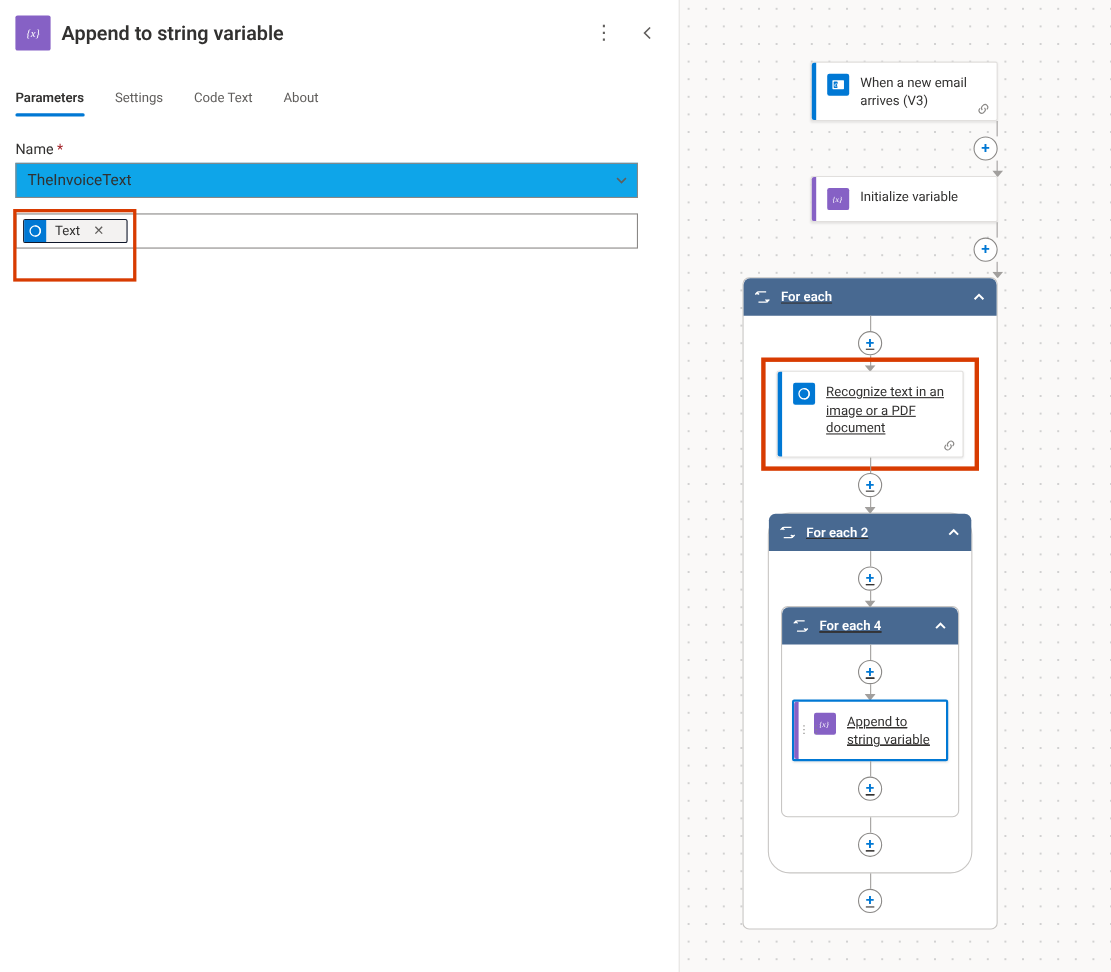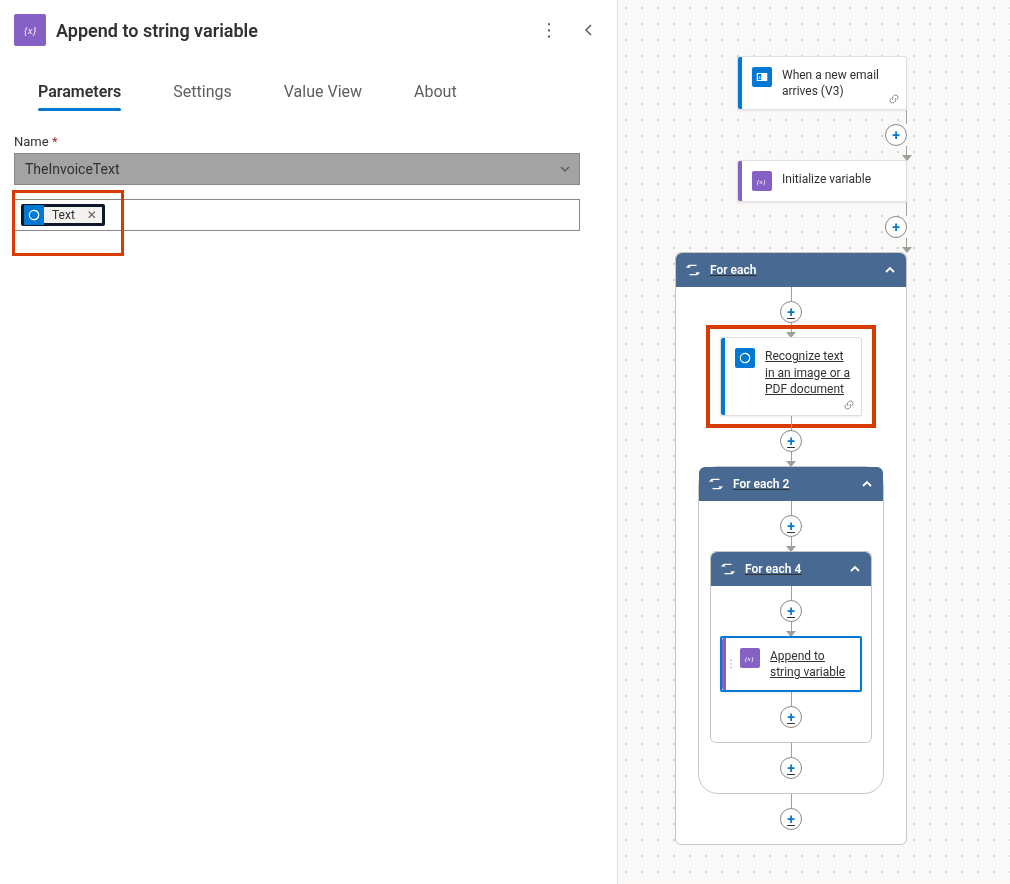--- a/index.html
+++ b/index.html
@@ -55,26 +55,25 @@
   .dots { font-size: 18px; line-height: 1; }
 
   .tabs {
     display: flex;
     gap: 28px;
     margin-top: 24px;
     border-bottom: 1px solid transparent;
     padding-left: 0;
   }
   .tab {
-    font-size: 16px;
+    font-size: 12px;
     color: #605e5c;
     padding: 6px 0 10px 0;
     cursor: pointer;
     position: relative;
-    margin-left: 24px;
   }
   .tab.active {
     color: #323130;
     font-weight: 600;
   }
   .tab.active::after {
     content: "";
     position: absolute;
     left: 0; right: 0; bottom: 0;
     height: 3px;
@@ -83,21 +82,21 @@
   }
 
   .form { margin-top: 22px; }
   .field { margin-bottom: 14px; }
   .field-label { font-size: 13px; color: #323130; margin-bottom: 4px; }
   .req { color: #a4262c; }
 
   .select-input {
     position: relative;
     border: 1px solid #8a8886;
-    background: #a3a3a3;
+    background: #0ea5e9;
     height: 32px;
     display: flex; align-items: center;
     padding: 0 10px;
     width: 566px;
     font-size: 14px;
   }
   .select-input .chev {
     position: absolute; right: 8px; top: 50%; transform: translateY(-50%);
     color: #605e5c;
     pointer-events: none;
@@ -107,24 +106,24 @@
     border: 1px solid #8a8886;
     background: #ffffff;
     min-height: 32px;
     width: 566px;
     display: flex; align-items: center;
     padding: 4px 6px;
   }
   .token {
     display: inline-flex; align-items: center;
     background: #f3f2f1;
-    border: 3px solid #0f172a;
+    border: 1px solid #0f172a;
     border-radius: 2px;
     height: 22px;
-    padding: 0 1px 0 0;
+    padding: 0 16px 0 0;
     font-size: 12px;
   }
   .token-icon {
     width: 20px; height: 20px;
     background: #0078d4;
     display: flex; align-items: center; justify-content: center;
     margin-right: 8px;
   }
   .token-icon svg { display:block; }
   .token-x {
@@ -304,21 +303,21 @@
           <svg width="12" height="12" viewBox="0 0 12 12">
             <polyline points="8,1 3,6 8,11" fill="none" stroke="#605e5c" stroke-width="1.5"></polyline>
           </svg>
         </div>
       </div>
     </div>
 
     <div class="tabs">
       <div class="tab active">Parameters</div>
       <div class="tab">Settings</div>
-      <div class="tab">Value View</div>
+      <div class="tab">Code Text</div>
       <div class="tab">About</div>
     </div>
 
     <div class="form">
       <div class="field">
         <div class="field-label">
           <span>Name</span> <span class="req">*</span>
         </div>
         <div class="select-input">
           <span>TheInvoiceText</span>
@@ -415,21 +414,21 @@
 
         <div class="connector short" style="margin-top:0"></div>
         <div class="plus-btn">+</div>
         <div class="connector short">
           <svg class="arrowhead" width="10" height="6" viewBox="0 0 10 6">
               <polygon points="0,0 10,0 5,6" fill="#a19f9d"></polygon>
             </svg>
         </div>
 
         <div style="position:relative;">
-          <div class="card" style="width:142px; padding-bottom:18px;">
+          <div class="card" style="width:170px; padding-bottom:18px;">
             <div class="accent acc-blue"></div>
             <div class="c-icon ic-blue">
               <svg width="14" height="14" viewBox="0 0 24 24">
                   <circle cx="12" cy="12" r="8" fill="none" stroke="#ffffff" stroke-width="2"></circle>
                   <path d="M12 4 A8 8 0 0 1 12 20" fill="none" stroke="#ffffff" stroke-width="2"></path>
                 </svg>
             </div>
             <div class="c-label">Recognize text in an image or a PDF document</div>
             <div class="corner-link">
               <svg width="12" height="12" viewBox="0 0 24 24">

